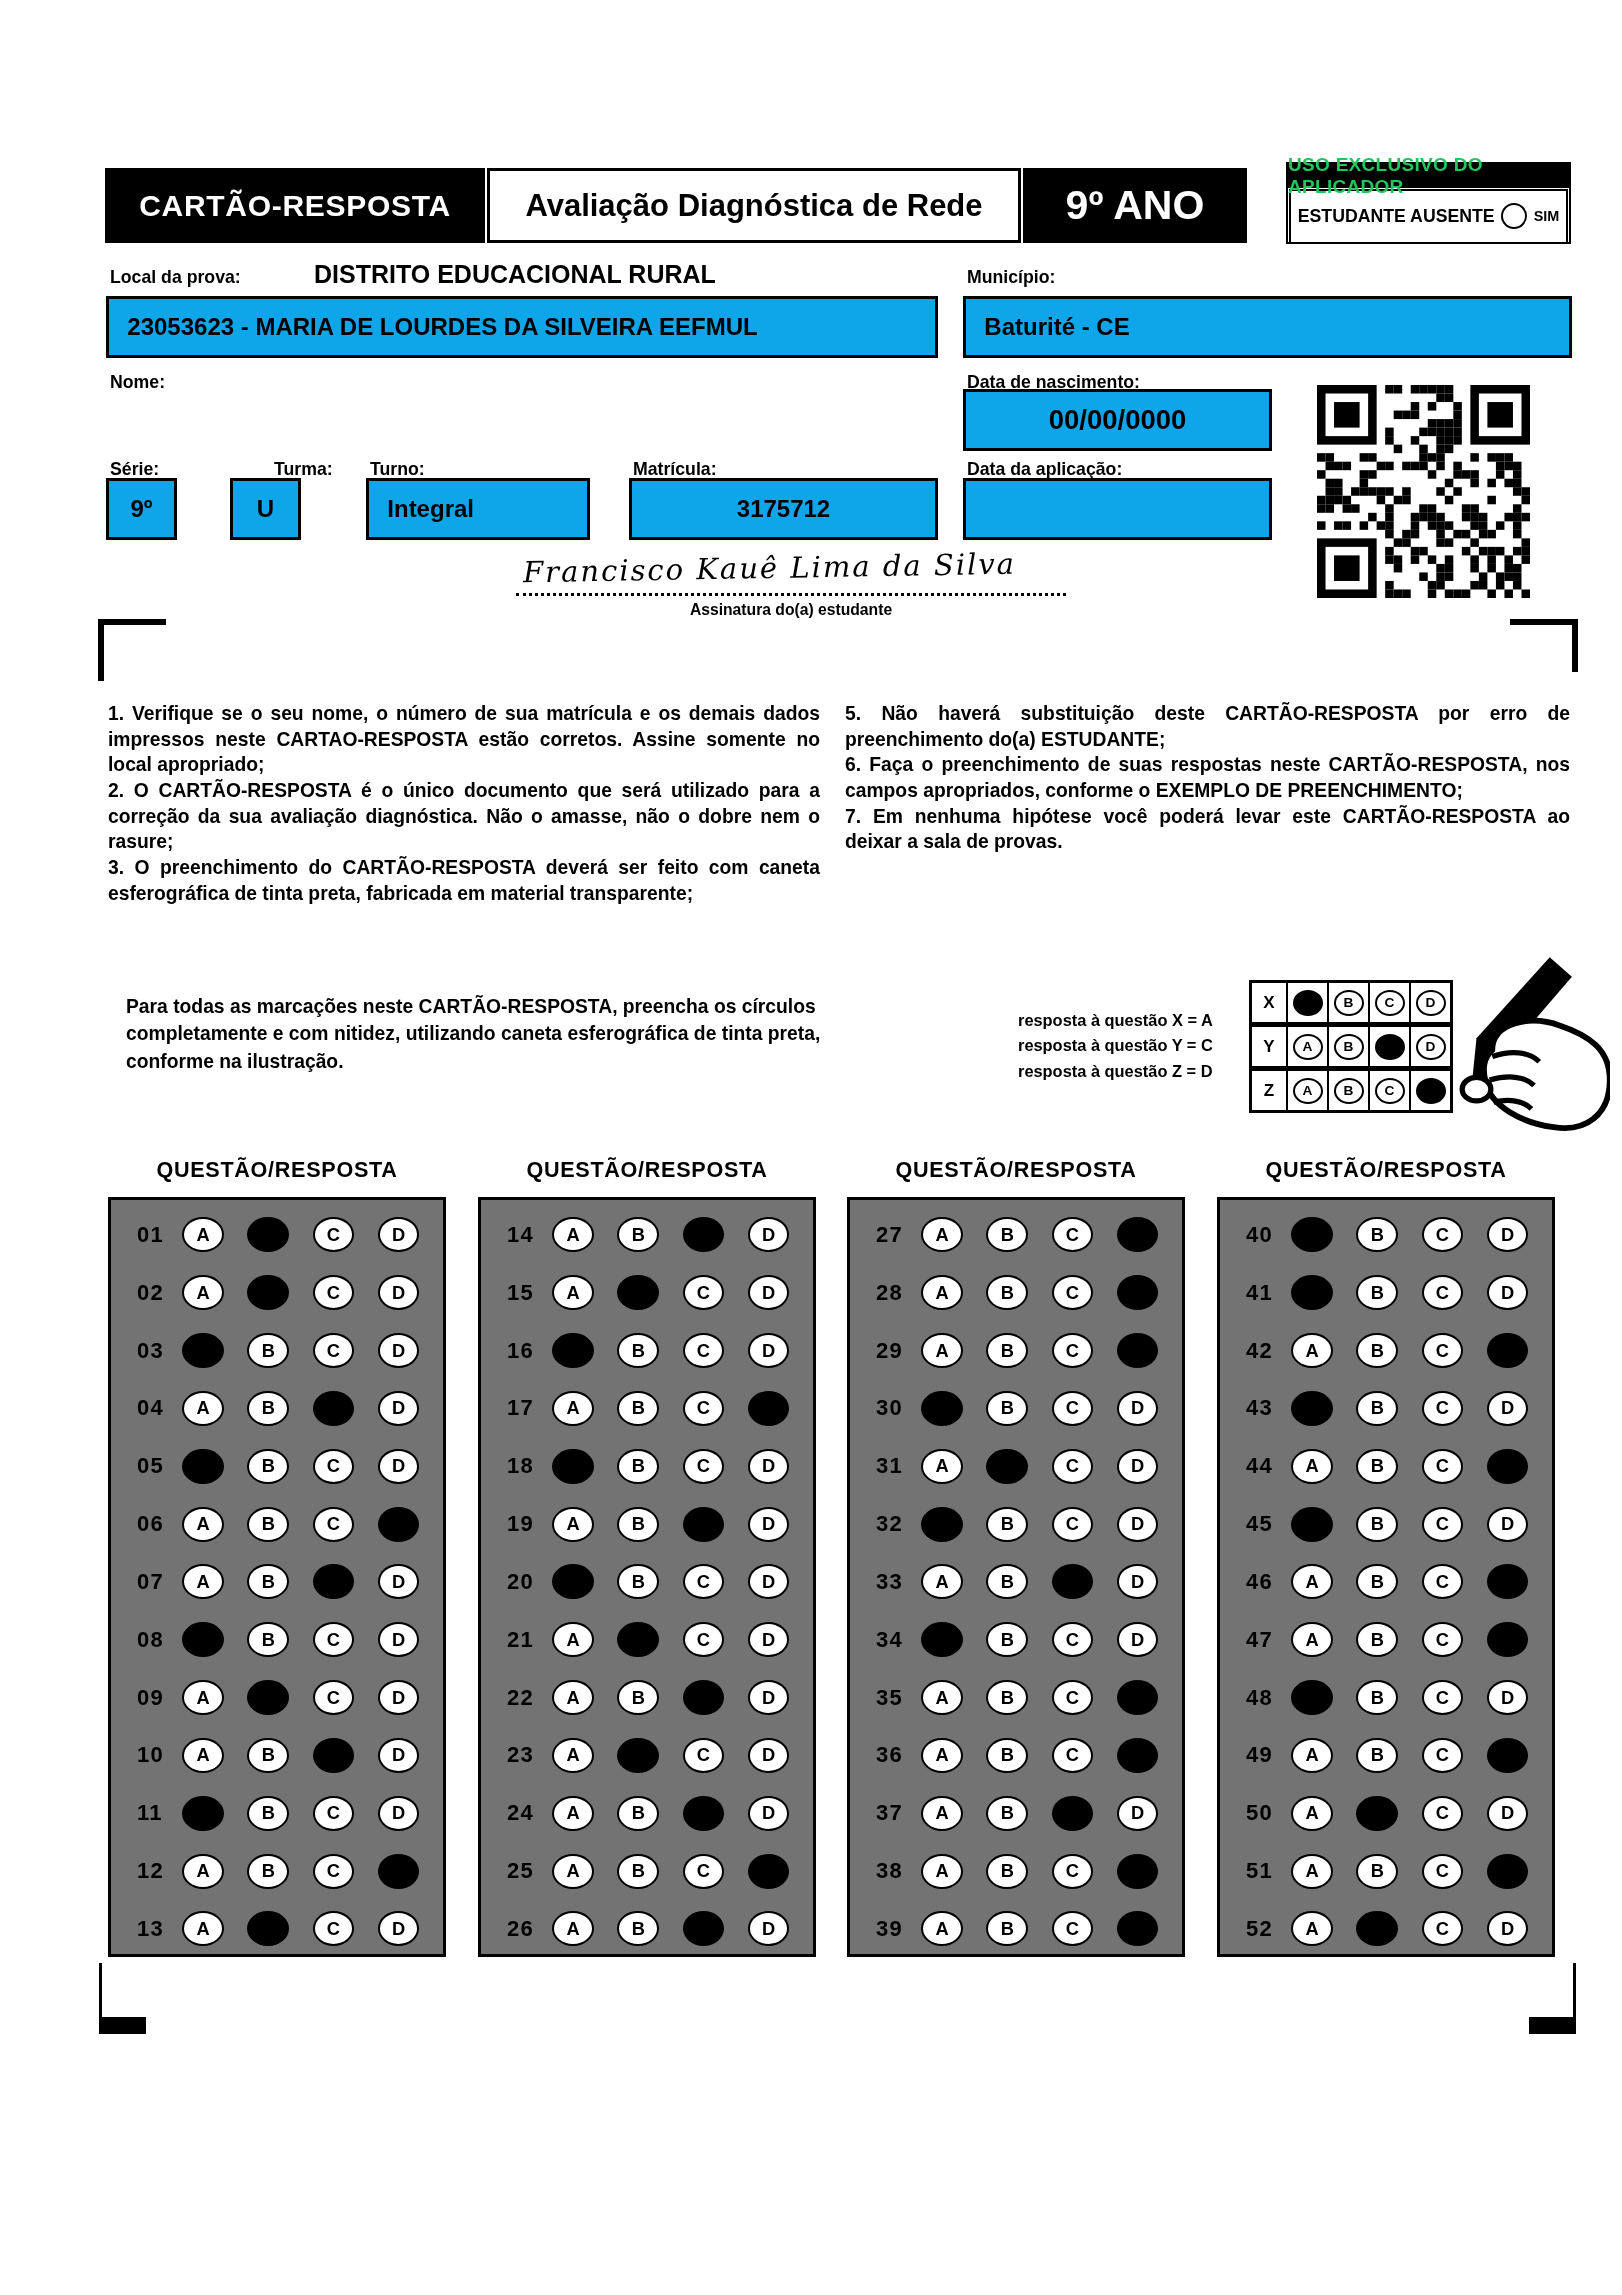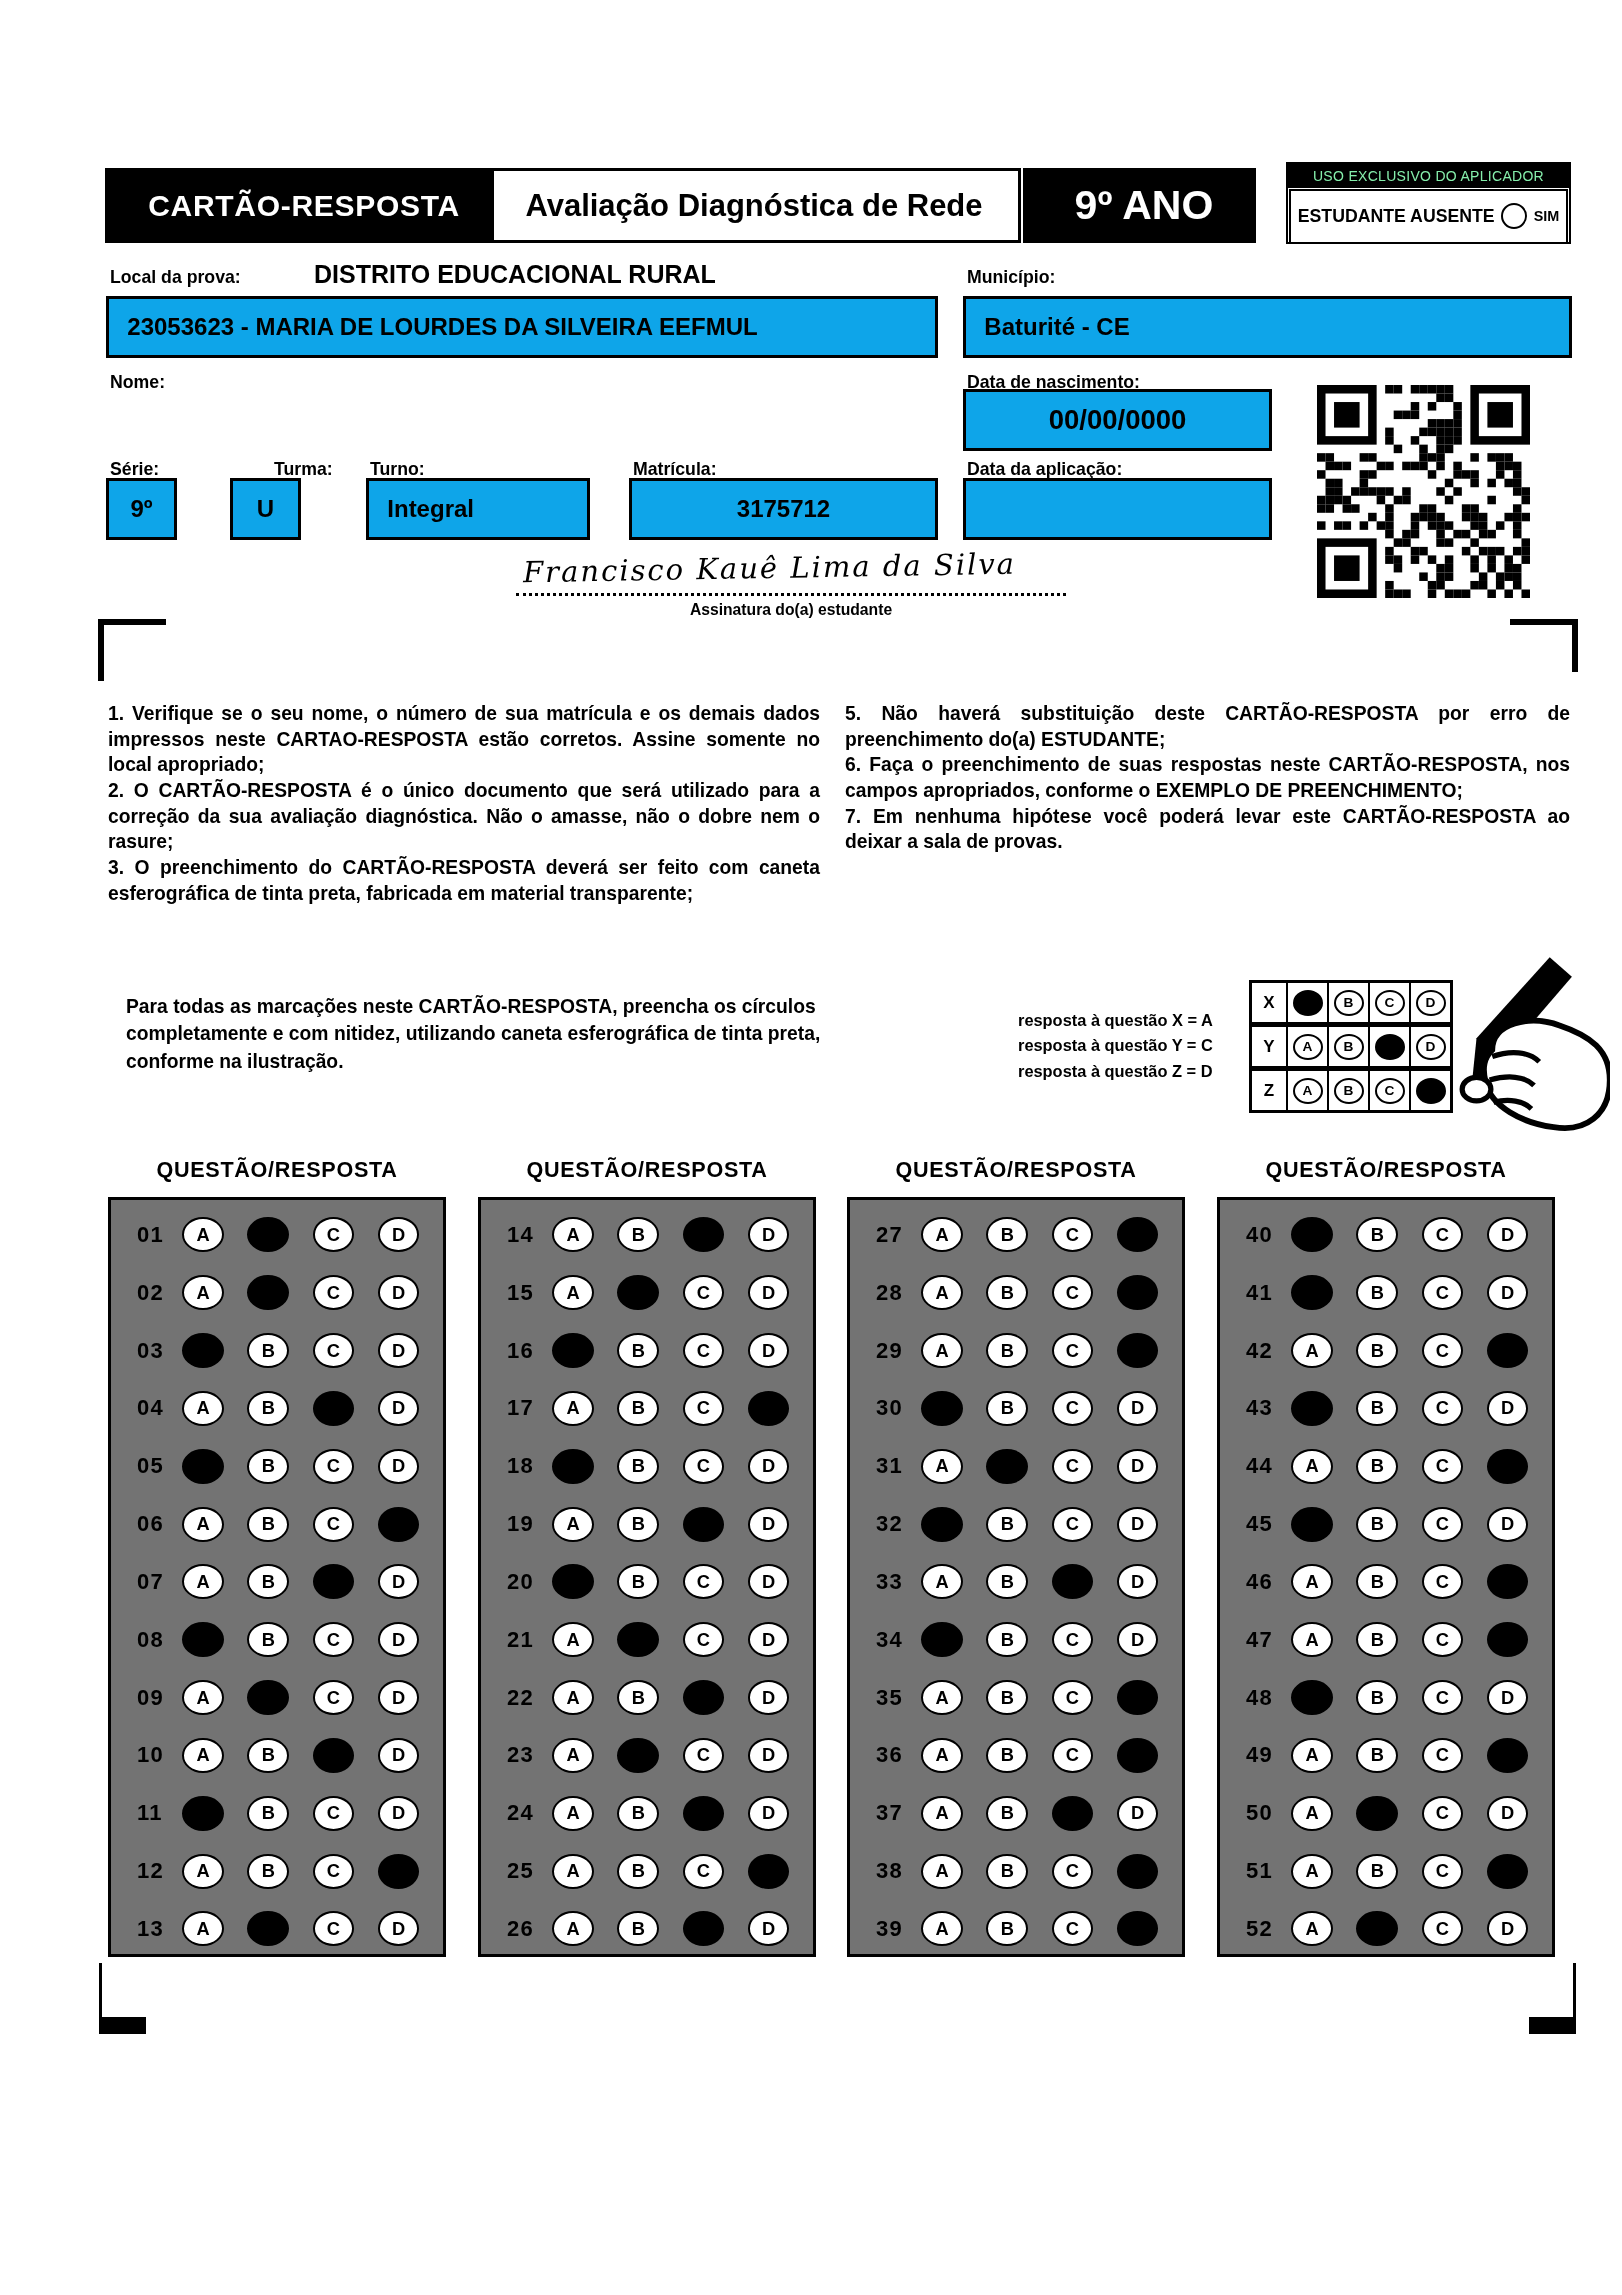--- a/index.html
+++ b/index.html
@@ -2,28 +2,28 @@
 <html style="font-size:10.5px"><head>
 <meta charset="utf-8">
 <style>
   html,body{margin:0;padding:0;background:#e8e8e8;}
   #sheet{
     position:relative;width:1623px;height:2295px;background:#ffffff;
     font-family:"Liberation Sans",sans-serif;color:#000;overflow:hidden;
   }
   .abs{position:absolute;}
   
-  .hdr-black{background:#000;color:#fff;display:flex;align-items:center;justify-content:center;padding-left:9px;}
+  .hdr-black{background:#000;color:#fff;display:flex;align-items:center;justify-content:center;}
   #card-title{left:105px;top:168px;width:380px;height:75px;font-size:30px;font-weight:700;letter-spacing:0.7px;}
   #exam-title{left:487px;top:168px;width:534px;height:75px;border:3.3px solid #000;box-sizing:border-box;
     display:flex;align-items:center;justify-content:center;font-size:31px;font-weight:700;}
   #grade-box{left:1023px;top:168px;width:224px;height:75px;font-size:41px;font-weight:700;}
   #aplicador{left:1286px;top:162px;width:285px;height:82px;border:2px solid #000;box-sizing:border-box;}
-  #aplicador .strip{background:#000;color:#86efac;height:23.6px;display:flex;align-items:center;justify-content:center;
-    font-size:14px;font-weight:400;letter-spacing:0.3px;}
+  #aplicador .strip{background:#000;color:#22c55e;height:23.6px;display:flex;align-items:center;justify-content:center;
+    font-size:19px;font-weight:700;letter-spacing:0.3px;}
   #aplicador .row{height:55px;display:flex;align-items:center;justify-content:center;gap:6.5px;
     border:2px solid #000;margin:1.3px;box-sizing:border-box;}
   #aplicador .row .lbl{font-size:17.7px;font-weight:700;}
   .circle{width:26px;height:26px;border:2px solid #000;border-radius:50%;box-sizing:border-box;background:#fff;}
   #aplicador .sim{font-size:14.4px;font-weight:700;text-align:right;}
   
   .flabel{font-size:17.7px;font-weight:700;}
   .fbox{border:3.3px solid #000;box-sizing:border-box;display:flex;align-items:center;background:#0ea5e9;}
   .fbox .val{font-size:24px;font-weight:700;padding-left:18.3px;white-space:nowrap;}
   .fbox.center{justify-content:center;}

